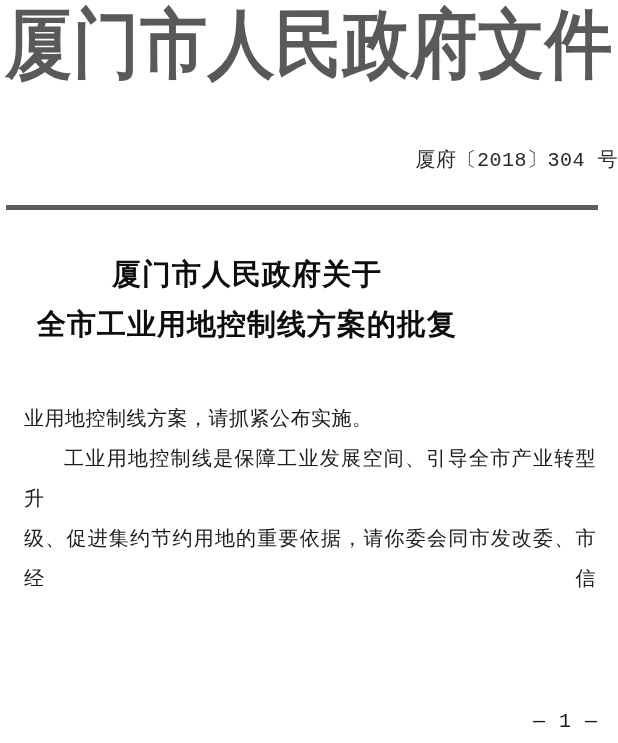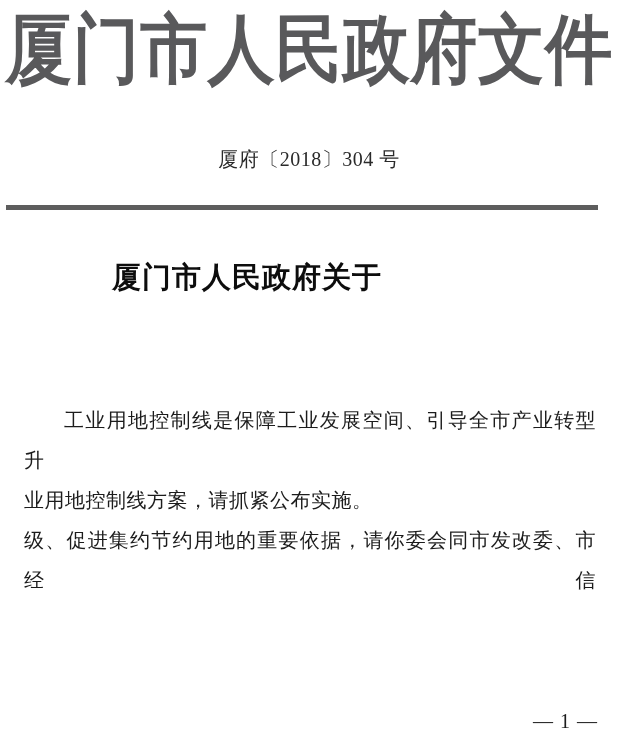--- a/index.html
+++ b/index.html
@@ -3,41 +3,41 @@
 <meta charset="utf-8">
 <style>
   html, body { margin: 0; padding: 0; background: #ffffff; }
 
   .page {
     position: relative;
     width: 618px;
     height: 743px;
     background: #ffffff;
     overflow: hidden;
-    font-family: Liberation Serif, serif;
+    font-family: Liberation Mono, monospace;
   }
 
   .header-title {
     position: absolute;
     top: 4px; left: 0; width: 618px;
     text-align: center;
     white-space: nowrap;
     font-size: 67px;
     font-weight: 700;
     color: #59595b;
     line-height: 84px;
     letter-spacing: 0.5px;
     transform: scaleY(1.12);
     transform-origin: 50% 15%;
   }
 
   .doc-number {
     position: absolute;
     top: 146px; left: 0; width: 618px;
-    text-align: center;
+    text-align: right;
     font-size: 20px;
     color: #2a2a2a;
     letter-spacing: 0.5px;
   }
 
   .rule {
     position: absolute;
     top: 205px; left: 6px;
     width: 592px; height: 5px;
     background: #5d5d5d;
@@ -87,24 +87,25 @@
 <div class="page">
 
   <div class="header-title">厦门市人民政府文件</div>
 
   <div class="doc-number">厦府〔2018〕304 号</div>
 
   <div class="rule"></div>
 
   <h1 class="title">
     <span class="tline">厦门市人民政府关于</span>
+    <span class="tline">全市工业用地控制线方案的批复</span>
   </h1>
 
   <div class="body-text">
+    <div class="line">业用地控制线方案，请抓紧公布实施。</div>
     <div class="line indent jlast">工业用地控制线是保障工业发展空间、引导全市产业转型升</div>
-    <div class="line">业用地控制线方案，请抓紧公布实施。</div>
     <div class="line jlast">级、促进集约节约用地的重要依据，请你委会同市发改委、市经信</div>
 
   </div>
 
   <div class="page-number">— 1 —</div>
 
 </div>
 
 </body></html>

